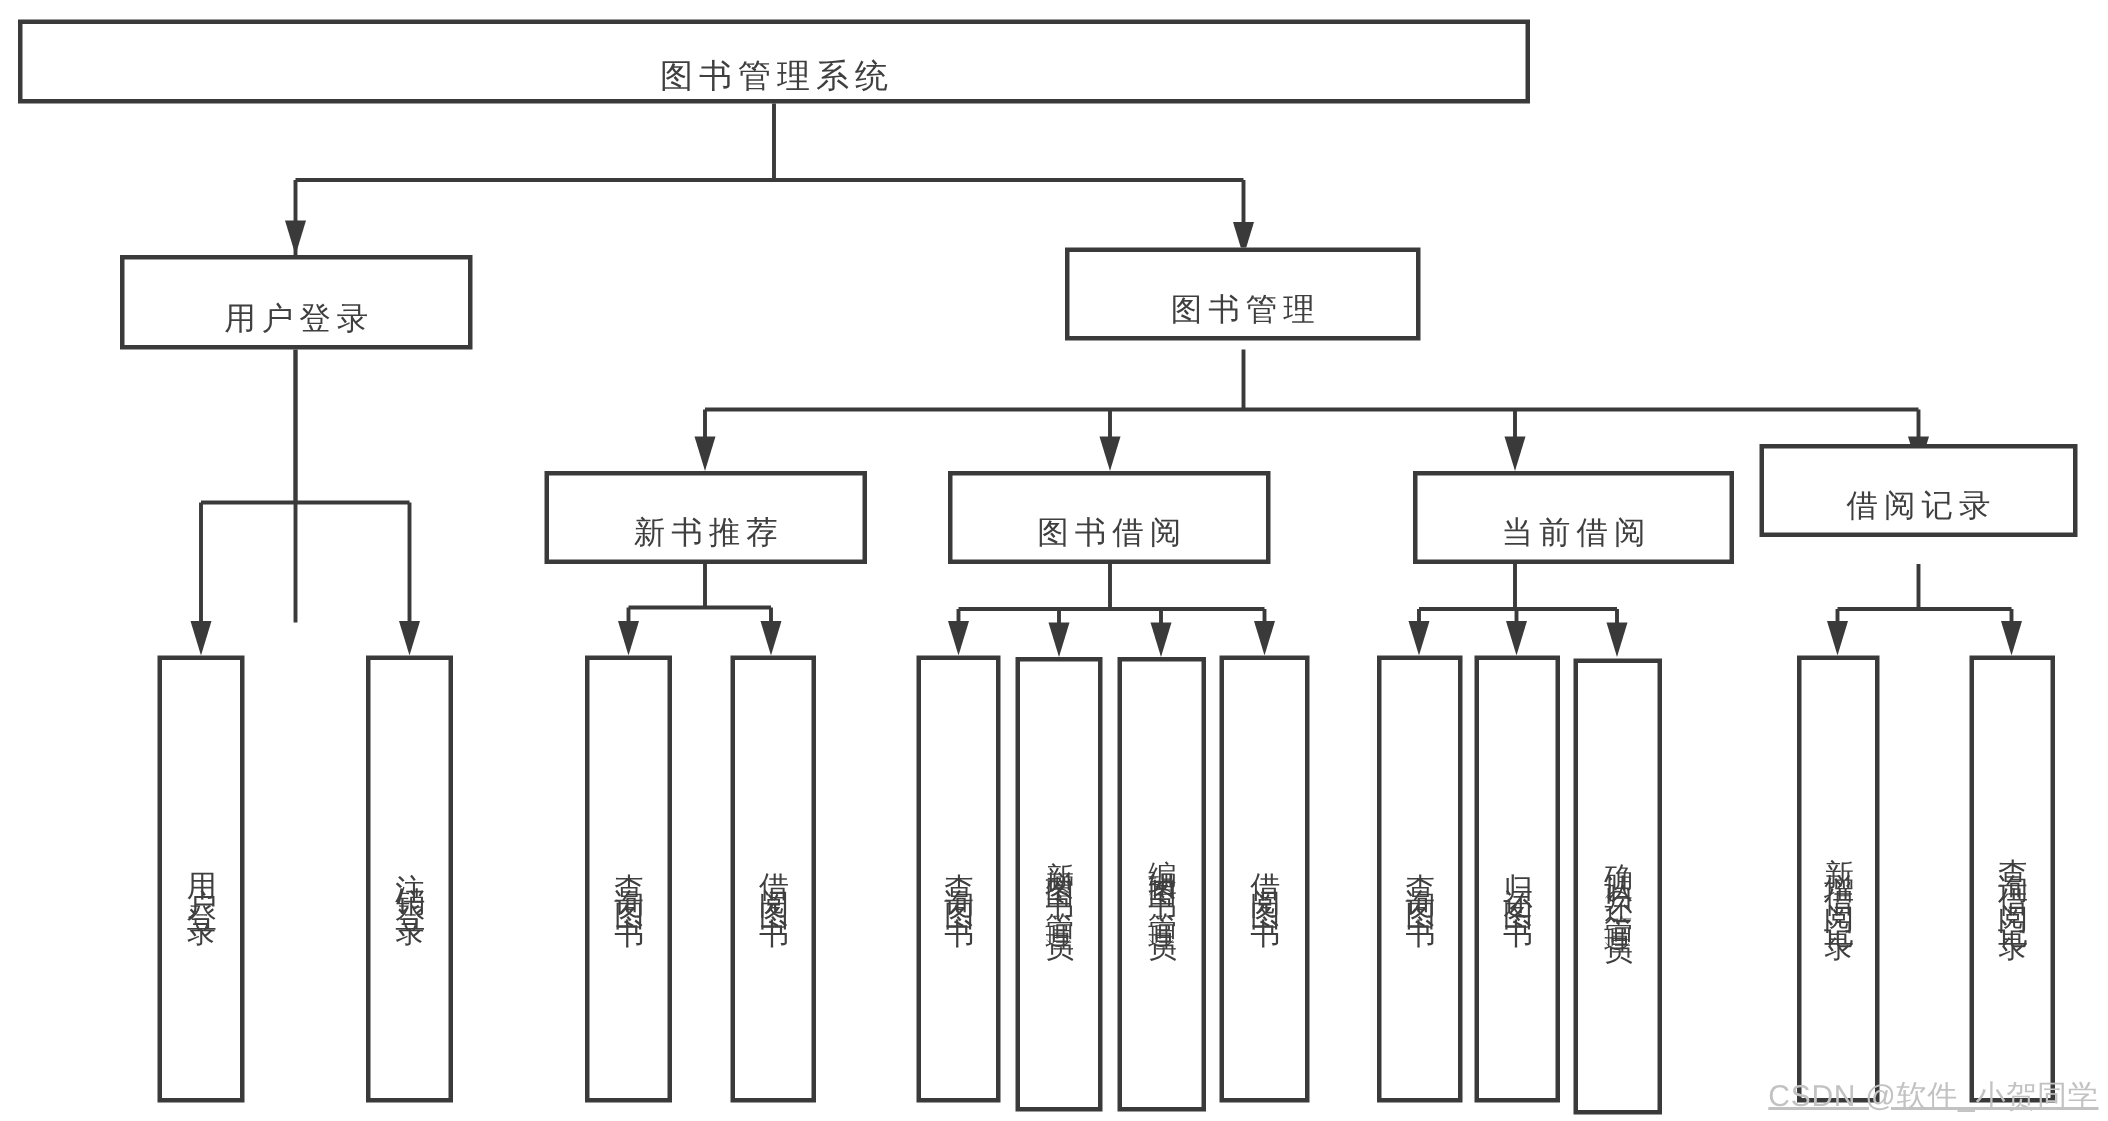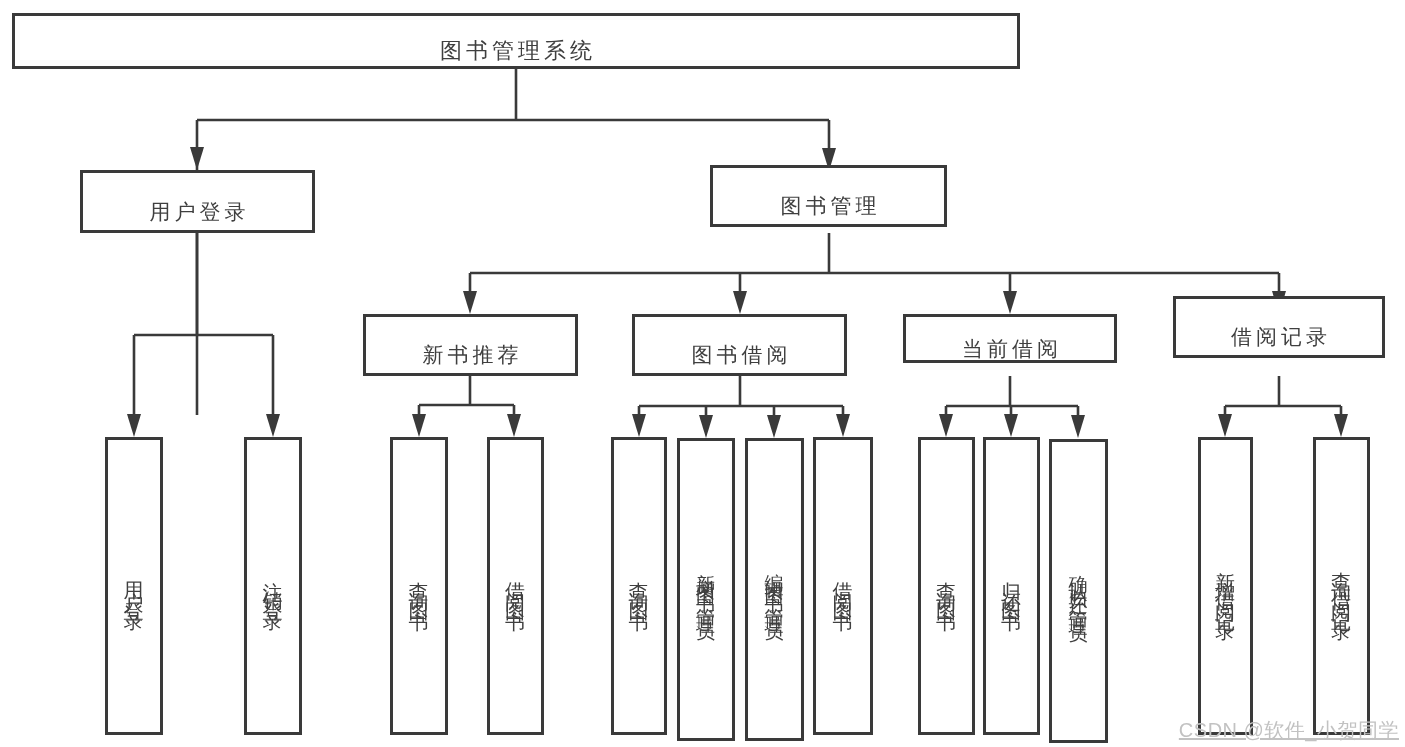--- a/index.html
+++ b/index.html
@@ -149,21 +149,21 @@
   <div class="node" style="left:710px;top:165px;width:237px;height:62px">
     <span class="hlabel">图书管理</span>
   </div>
 
   <div class="node" style="left:632px;top:314px;width:215px;height:62px">
     <span class="hlabel">图书借阅</span>
   </div>
   <div class="node" style="left:363px;top:314px;width:215px;height:62px">
     <span class="hlabel">新书推荐</span>
   </div>
-  <div class="node" style="left:903px;top:314px;width:214px;height:49px">
+  <div class="node" style="left:942px;top:314px;width:214px;height:62px">
     <span class="hlabel">当前借阅</span>
   </div>
   <div class="node" style="left:1173px;top:296px;width:212px;height:62px">
     <span class="hlabel">借阅记录</span>
   </div>
 
   <div class="node leaf" style="left:105px;top:437px;width:58px;height:298px">
     <span class="vlabel">用户登录</span>
   </div>
   <div class="node leaf" style="left:244px;top:437px;width:58px;height:298px">

